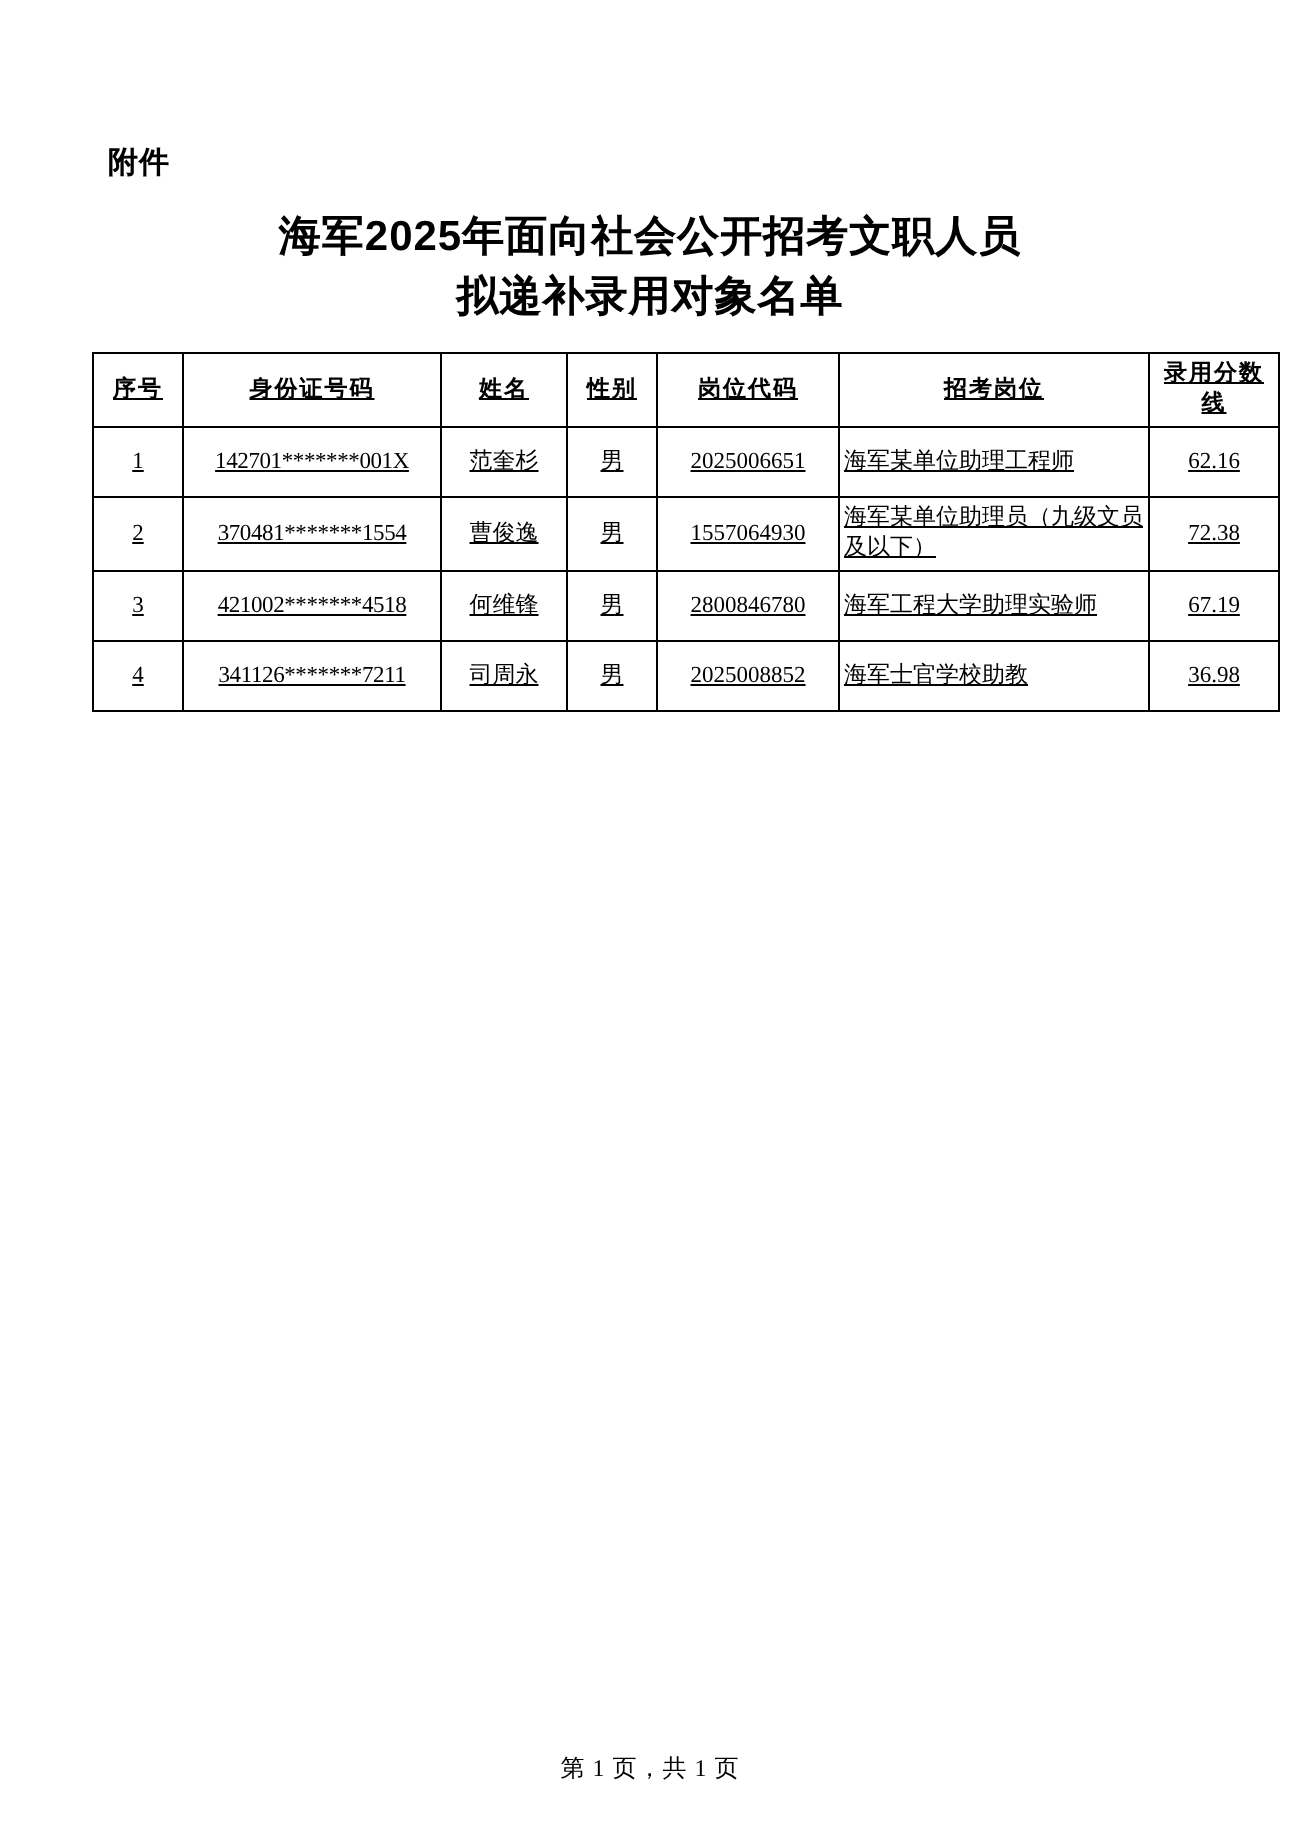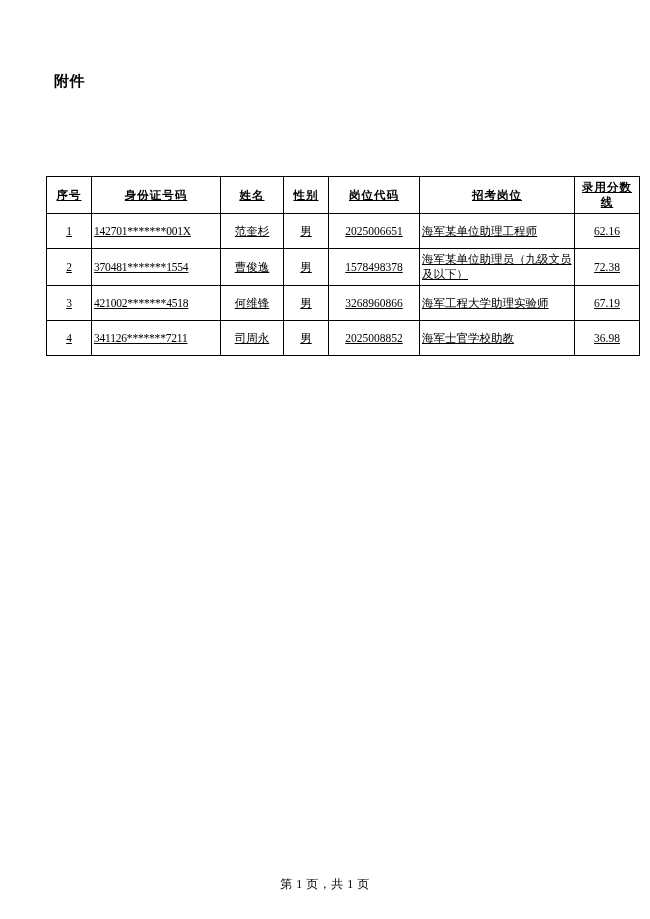--- a/index.html
+++ b/index.html
@@ -69,21 +69,21 @@
   table.roster th {
     text-align: center;
     font-weight: 700;
     height: 26px;
     letter-spacing: 1px;
   }
   table.roster td {
     height: 28px;
   }
   .c-seq { width: 40px; text-align: center; }
-  .c-id { width: 124px; font-family: "Liberation Serif", serif; font-size: 11px; letter-spacing: -0.2px;}
+  .c-id { width: 124px; text-align: center; font-family: "Liberation Serif", serif; font-size: 11px; letter-spacing: -0.2px;}
   .c-name { width: 58px; text-align: center; }
   .c-gender { width: 40px; text-align: center; }
   .c-code { width: 86px; text-align: center; font-size: 11px; margin-left: 16px;}
   .c-post { width: 150px; text-align: left; padding-left: 4px; }
   .c-score { width: 60px; text-align: center; font-size: 11px; margin-left: 10px;}
   .footer {
     position: absolute;
     left: 0;
     top: 876px;
     width: 650px;
@@ -92,20 +92,24 @@
     letter-spacing: 0.5px;
   }
 </style>
 </head>
 <body>
 
 <div class="page">
 
   <div class="attachment-label">附件</div>
 
+  <div class="doc-title">
+    <span class="line1">海军2025年面向社会公开招考文职人员</span>
+    <span class="line2">拟递补录用对象名单</span>
+  </div>
 
   <div class="table-wrap">
     <table class="roster">
       <thead>
         <tr>
           <th class="c-seq">序号</th>
           <th class="c-id">身份证号码</th>
           <th class="c-name">姓名</th>
           <th class="c-gender">性别</th>
           <th class="c-code">岗位代码</th>
@@ -121,30 +125,30 @@
           <td class="c-gender">男</td>
           <td class="c-code">2025006651</td>
           <td class="c-post">海军某单位助理工程师</td>
           <td class="c-score">62.16</td>
         </tr>
         <tr>
           <td class="c-seq">2</td>
           <td class="c-id">370481*******1554</td>
           <td class="c-name">曹俊逸</td>
           <td class="c-gender">男</td>
-          <td class="c-code">1578498378</td>
+          <td class="c-code">1557064930</td>
           <td class="c-post">海军某单位助理员（九级文员及以下）</td>
           <td class="c-score">72.38</td>
         </tr>
         <tr>
           <td class="c-seq">3</td>
           <td class="c-id">421002*******4518</td>
           <td class="c-name">何维锋</td>
           <td class="c-gender">男</td>
-          <td class="c-code">3268960866</td>
+          <td class="c-code">2800846780</td>
           <td class="c-post">海军工程大学助理实验师</td>
           <td class="c-score">67.19</td>
         </tr>
         <tr>
           <td class="c-seq">4</td>
           <td class="c-id">341126*******7211</td>
           <td class="c-name">司周永</td>
           <td class="c-gender">男</td>
           <td class="c-code">2025008852</td>
           <td class="c-post">海军士官学校助教</td>

